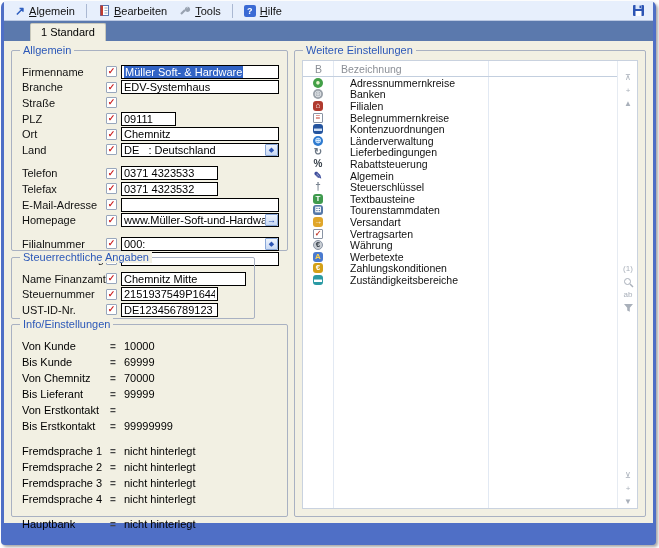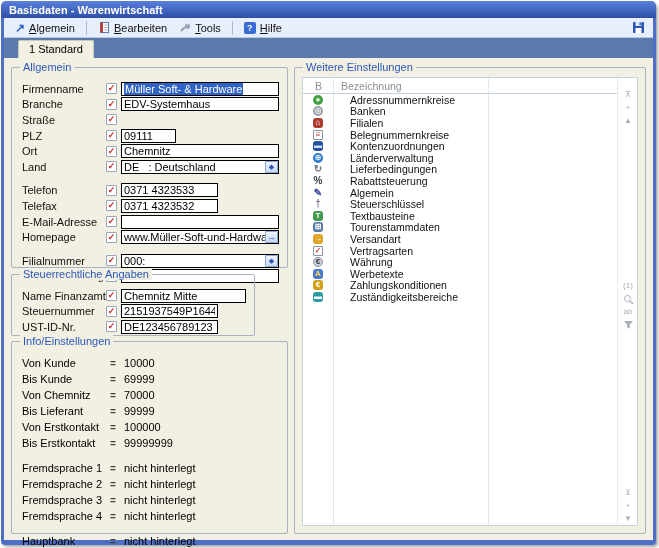--- a/index.html
+++ b/index.html
@@ -22,21 +22,21 @@
     display: flex; align-items: center; padding: 0 6px; gap: 2px;
   }
   .menu-item { display:flex; align-items:center; gap:4px; padding:1px 5px; font-size:11px; color:#111; cursor:default; border-radius:2px;}
   .menu-label::first-letter { text-decoration: underline; }
   .tb-sep { width:1px; height:14px; background:#aab8d2; margin:0 4px; }
   .tb-spacer { flex:1; }
   .save-btn { width:18px; height:16px; display:flex; align-items:center; justify-content:center; background:transparent; border:none; }
   .help-badge { width:12px; height:12px; background:#3a6ad4; border-radius:2px; color:#fff; font-size:9px; font-weight:bold; display:flex; align-items:center; justify-content:center;}
   .arrow-ne { font-size:12px; font-weight:bold; color:#2f5fc0; line-height:10px; }
   .tabstrip { height: 20px; background:#5b79ad; display:flex; align-items:flex-end; padding-left:14px; }
-  .tab { background:#f2f0e3; border:1px solid #c8c8bc; border-bottom:none; border-radius:2px 2px 0 0; font-size:11px; padding:2px 10px 2px 10px; height:18px; }
+  .tab { background:#f2f0e3; border:1px solid #c8c8bc; border-bottom:none; border-radius:2px 2px 0 0; font-size:11px; padding:2px 10px 2px 10px; height:18px;margin-left:12px; }
   .content { position: relative; background:#f2f0e3; height: 482px; }
 
   .groupbox { position:absolute; border:1px solid #a9b1c2; border-radius:2px; }
   .groupbox > .legend { position:absolute; top:-7px; left:8px; background:#f2f0e3; padding:0 3px; font-size:11px; color:#2c58b8; }
 
   
   .rows { position:absolute; left:10px; right:8px; top:13px; }
   .f-row { display:flex; align-items:center; height:15.6px; }
   .f-row.gap { height:8px; }
   .f-label { width:84px; font-size:11px; color:#111; flex:none; }
@@ -69,23 +69,20 @@
   .l-icon-cell { width:30px; flex:none; display:flex; justify-content:center; }
   .l-icon { width:10px; height:10px; display:flex; align-items:center; justify-content:center; font-size:8px; font-weight:bold; line-height:10px; }
   .l-label { padding-left:17px; font-size:10.5px; color:#111; white-space:nowrap; }
   .strip { width:20px; flex:none; border-left:1px solid #e6ebf2; position:relative; }
   .strip-icon { position:absolute; left:0; width:20px; text-align:center; color:#a9b0ba; font-size:8px; line-height:10px; }
 </style>
 </head>
 <body>
 
 <div class="window">
-  <div class="titlebar">
-    <span>Basisdaten - Warenwirtschaft</span>
-  </div>
 
   <div class="toolbar">
     <div class="menu-item">
       <span class="arrow-ne">↗</span>
       <span class="menu-label">Algemein</span>
     </div>
     <div class="tb-sep"></div>
     <div class="menu-item">
       <span><svg width="12" height="12">
             <rect x="2.5" y="1.5" width="8" height="10" fill="#fff" stroke="#5a78b4"></rect>
@@ -232,21 +229,20 @@
             <span class="i-val">70000</span>
           </div>
           <div class="i-row">
             <span class="i-label">Bis Lieferant</span>
             <span class="i-eq">=</span>
             <span class="i-val">99999</span>
           </div>
           <div class="i-row">
             <span class="i-label">Von Erstkontakt</span>
             <span class="i-eq">=</span>
-            <span class="i-val">100000</span>
           </div>
           <div class="i-row">
             <span class="i-label">Bis Erstkontakt</span>
             <span class="i-eq">=</span>
             <span class="i-val">99999999</span>
           </div>
           <div class="i-row gap"></div>
           <div class="i-row">
             <span class="i-label">Fremdsprache 1</span>
             <span class="i-eq">=</span>

